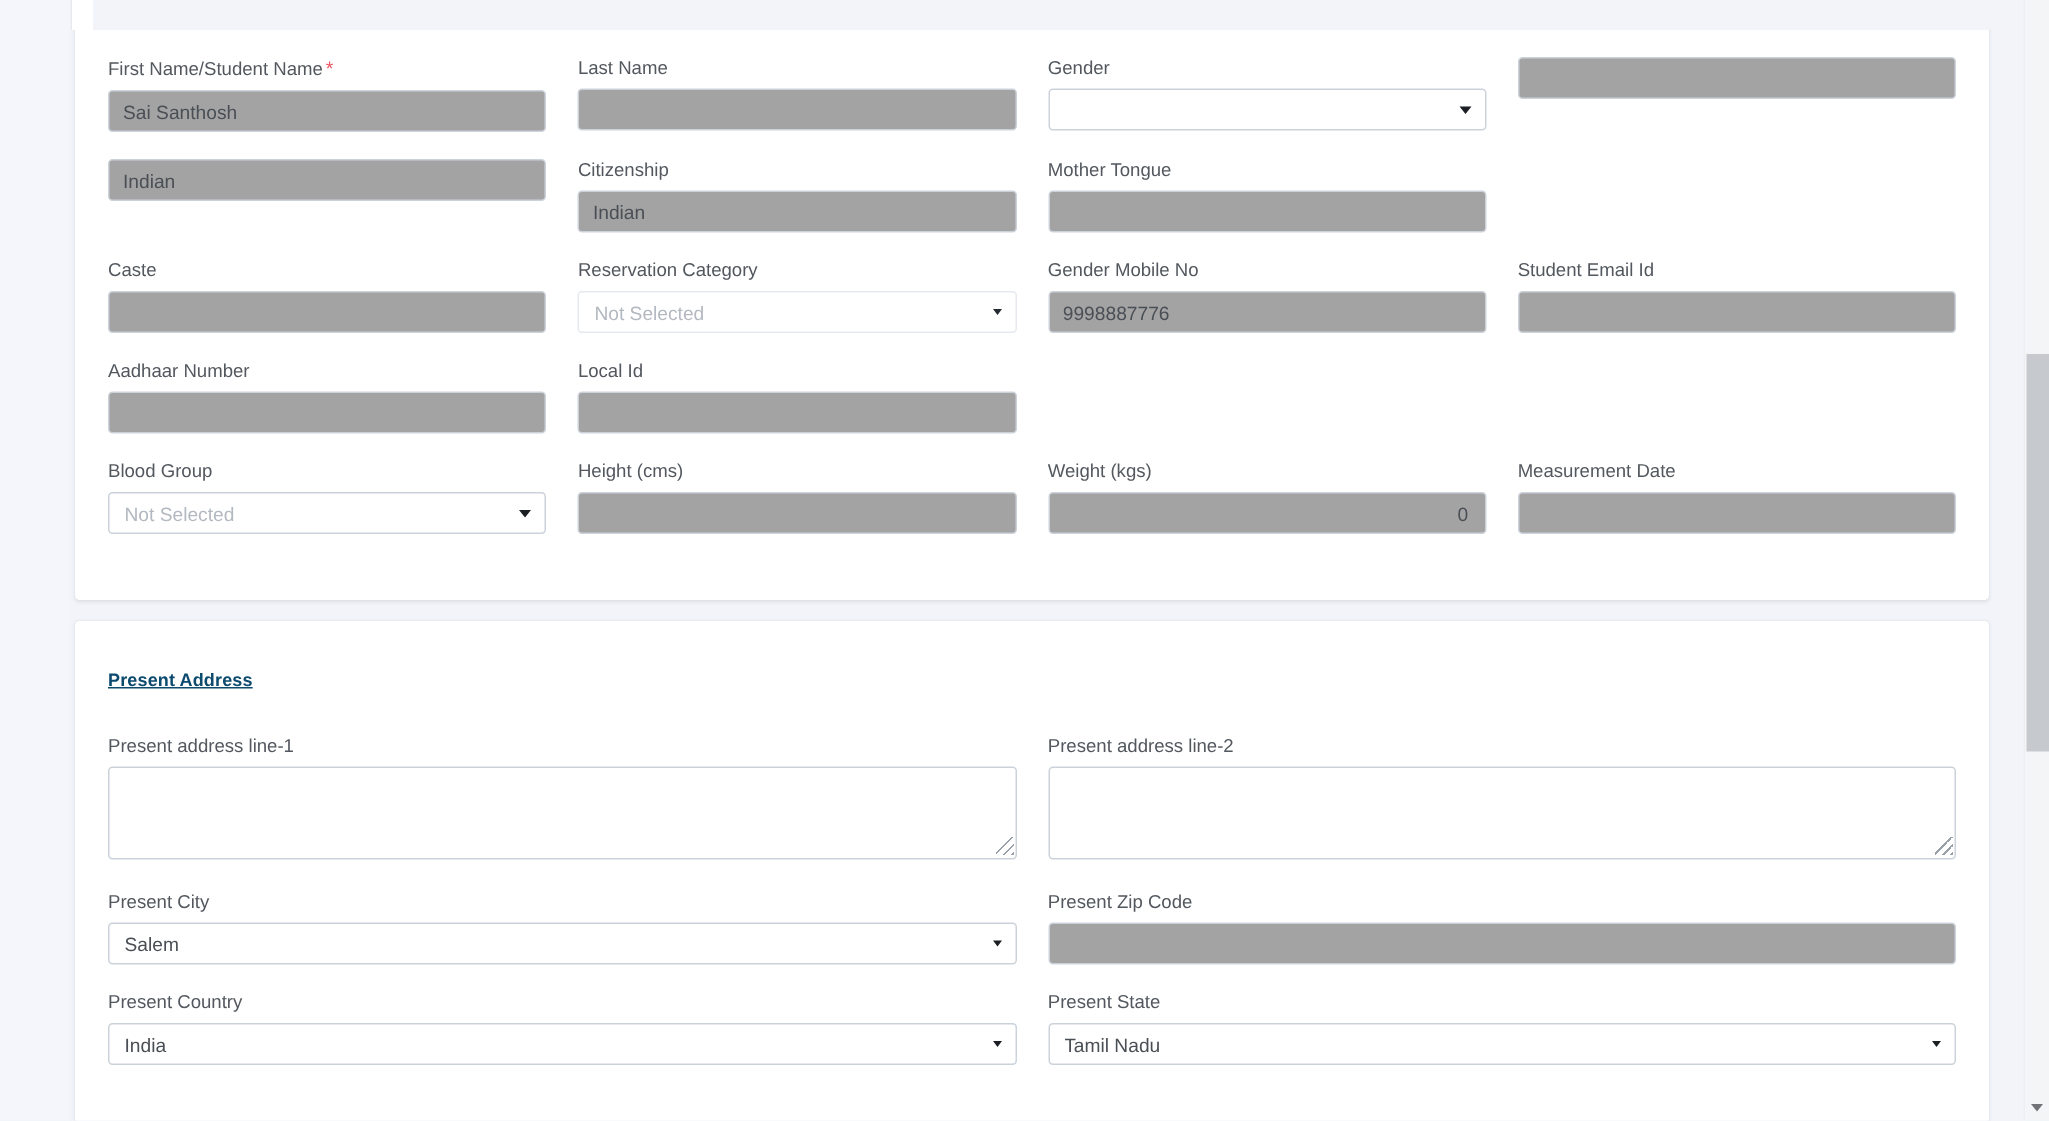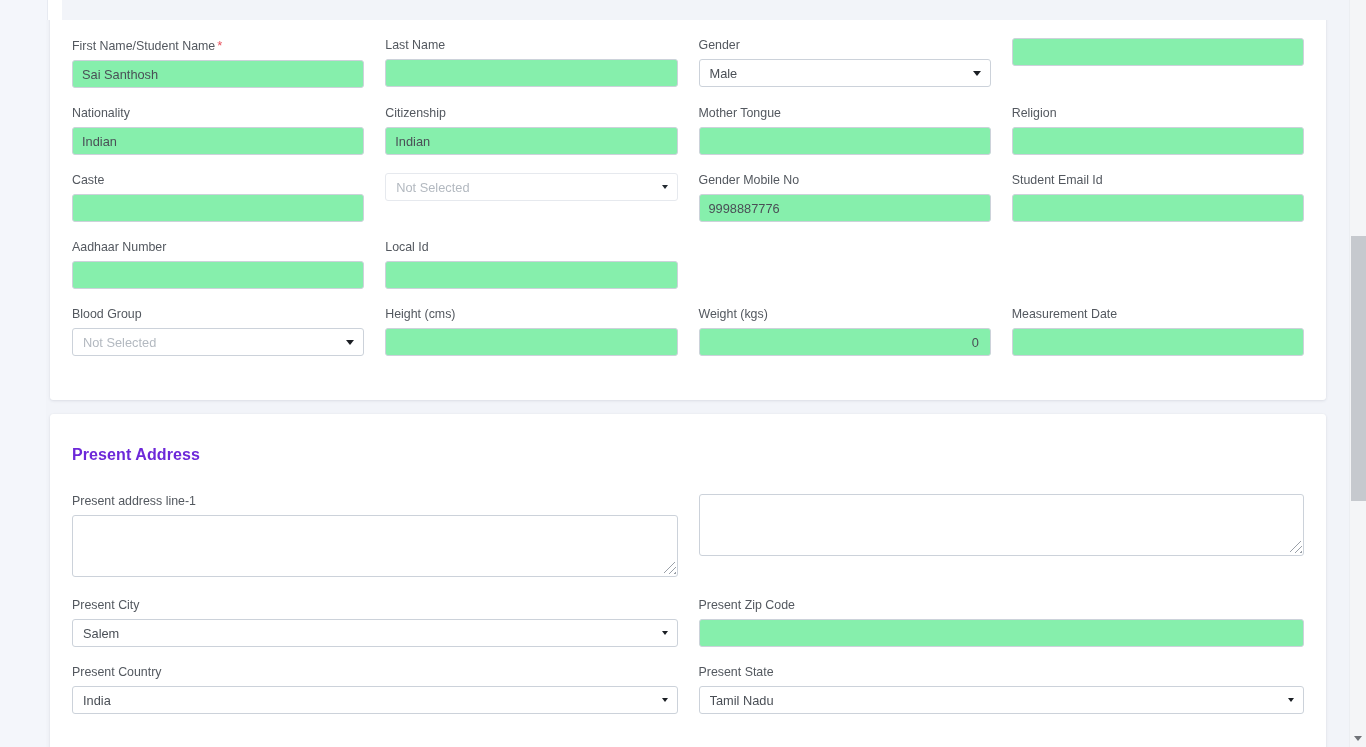--- a/index.html
+++ b/index.html
@@ -49,25 +49,26 @@
     margin: 0 4px 14px 4px;
     padding: 0;
   }
   .card.first {
     margin-top: -12px;
     padding-top: 12px;
   }
   .card-body { padding: 18px 22px 26px 22px; }
 
   .section-title {
-    color: #6d28d9;
-    font-size: 16px;
+    color: #0c4a6e;
+    font-size: 12px;
     font-weight: bold;
     letter-spacing: 0.1px;
     margin: 14px 0 30px 0;
+    text-decoration: underline;
   }
 
   
   .row4 {
     display: grid;
     grid-template-columns: repeat(4, 1fr);
     column-gap: 21px;
     row-gap: 0;
   }
   .row2 {
@@ -86,21 +87,21 @@
     line-height: 15px;
     white-space: nowrap;
   }
   label.lbl .req { color: #e8535f; font-size: 13px; padding-left: 2px; }
 
   .ctl {
     width: 100%;
     height: 28px;
     border: 1px solid #ccd2da;
     border-radius: 3px;
-    background: #86efac;
+    background: #a3a3a3;
     font-family: "Liberation Sans", sans-serif;
     font-size: 12.8px;
     color: #4a4f56;
     padding: 0 9px;
     line-height: 26px;
     outline: none;
   }
   .ctl::placeholder { color: #b0b6bd; }
   .ctl.num { text-align: right; padding-right: 11px; }
 
@@ -221,54 +222,49 @@
             <label class="lbl"><span>First Name/Student Name</span><span class="req">*</span></label>
             <input class="ctl" type="text" value="Sai Santhosh" style="">
           </div>
           <div class="field">
             <label class="lbl">Last Name</label>
             <input class="ctl" type="text" value="" style="">
           </div>
           <div class="field">
             <label class="lbl">Gender</label>
             <div class="sel">
-              <span class="val">Male</span>
               <span class="caret"></span>
             </div>
           </div>
           <div class="field">
             <input class="ctl" type="text" value="" style="">
           </div>
         </div>
 
         <div class="row4">
           <div class="field">
-            <label class="lbl">Nationality</label>
             <input class="ctl" type="text" value="Indian" style="">
           </div>
           <div class="field">
             <label class="lbl">Citizenship</label>
             <input class="ctl" type="text" value="Indian" style="">
           </div>
           <div class="field">
             <label class="lbl">Mother Tongue</label>
             <input class="ctl" type="text" value="" style="">
           </div>
-          <div class="field">
-            <label class="lbl">Religion</label>
-            <input class="ctl" type="text" value="" style="">
-          </div>
         </div>
 
         <div class="row4">
           <div class="field">
             <label class="lbl">Caste</label>
             <input class="ctl" type="text" value="" style="">
           </div>
           <div class="field">
+            <label class="lbl">Reservation Category</label>
             <div class="sel disabled">
               <span class="val">Not Selected</span>
               <span class="caret sm"></span>
             </div>
           </div>
           <div class="field">
             <label class="lbl">Gender Mobile No</label>
             <input class="ctl" type="text" value="9998887776" style="">
           </div>
           <div class="field">
@@ -322,20 +318,21 @@
 
         <div class="row2">
           <div class="field tall">
             <label class="lbl">Present address line-1</label>
             <div class="ta-wrap">
               <textarea class="ta" style=""></textarea>
               <span class="grip"></span>
             </div>
           </div>
           <div class="field tall">
+            <label class="lbl">Present address line-2</label>
             <div class="ta-wrap">
               <textarea class="ta" style=""></textarea>
               <span class="grip"></span>
             </div>
           </div>
         </div>
 
         <div class="row2">
           <div class="field">
             <label class="lbl">Present City</label>

